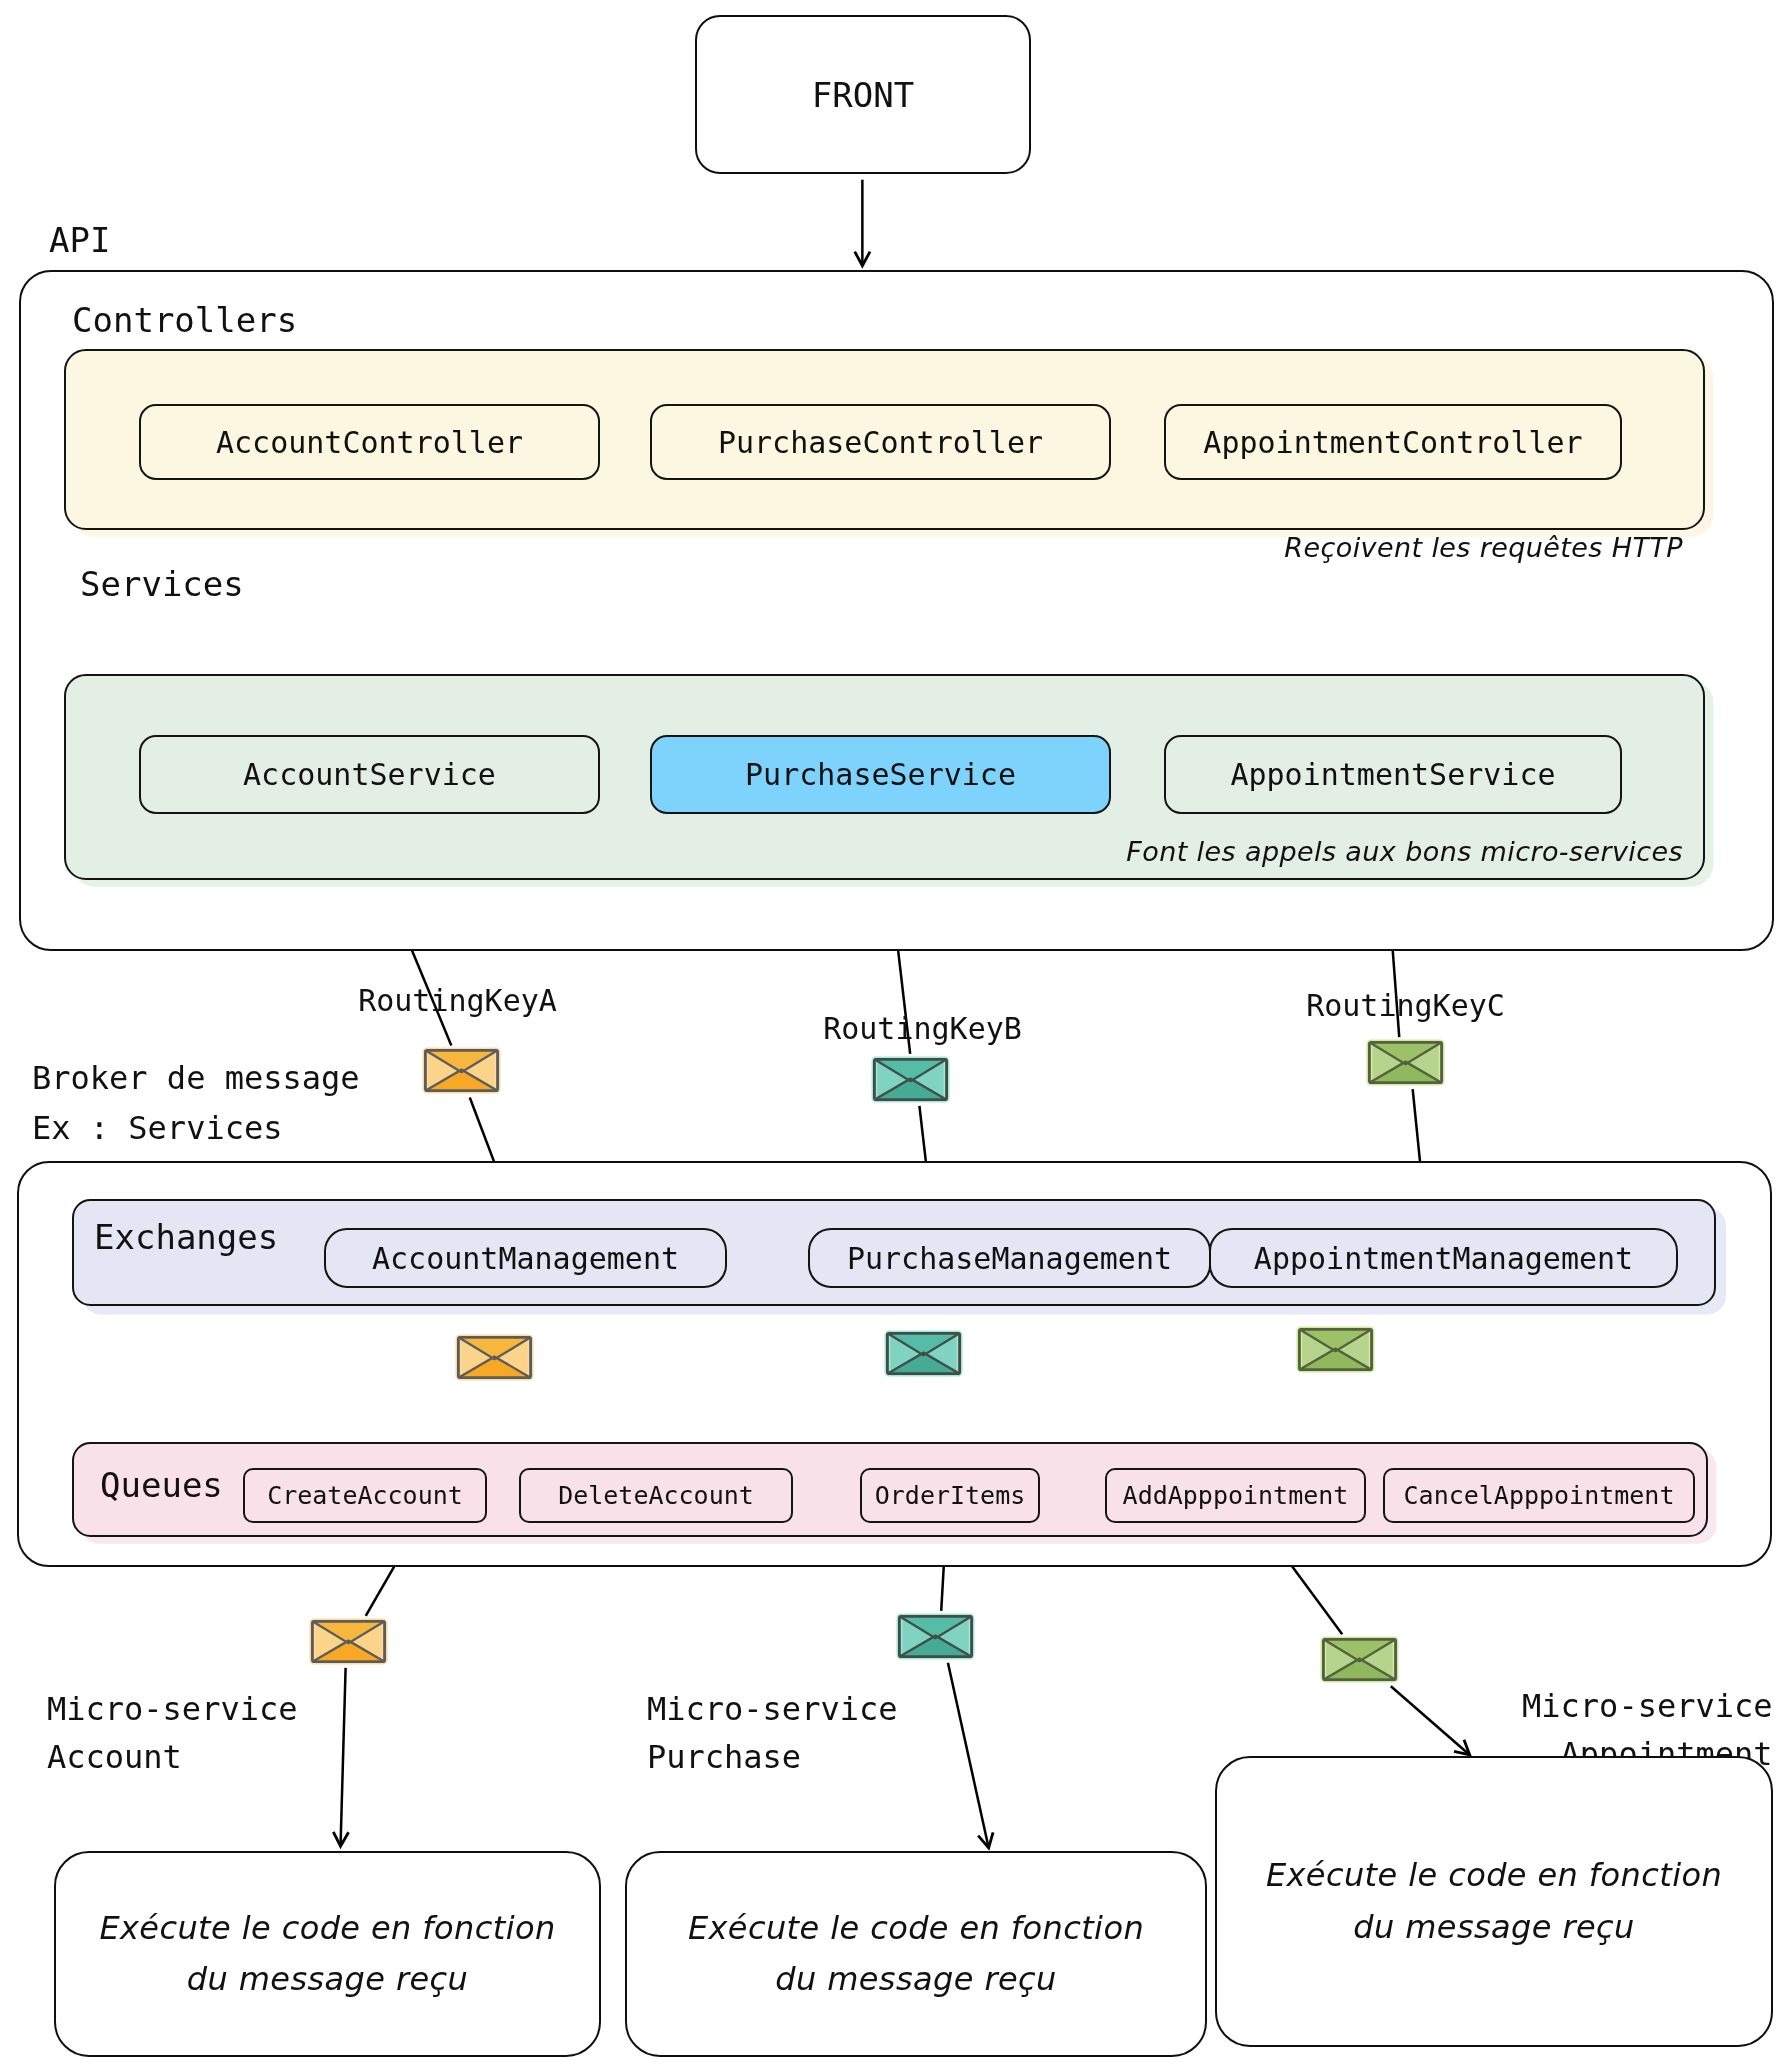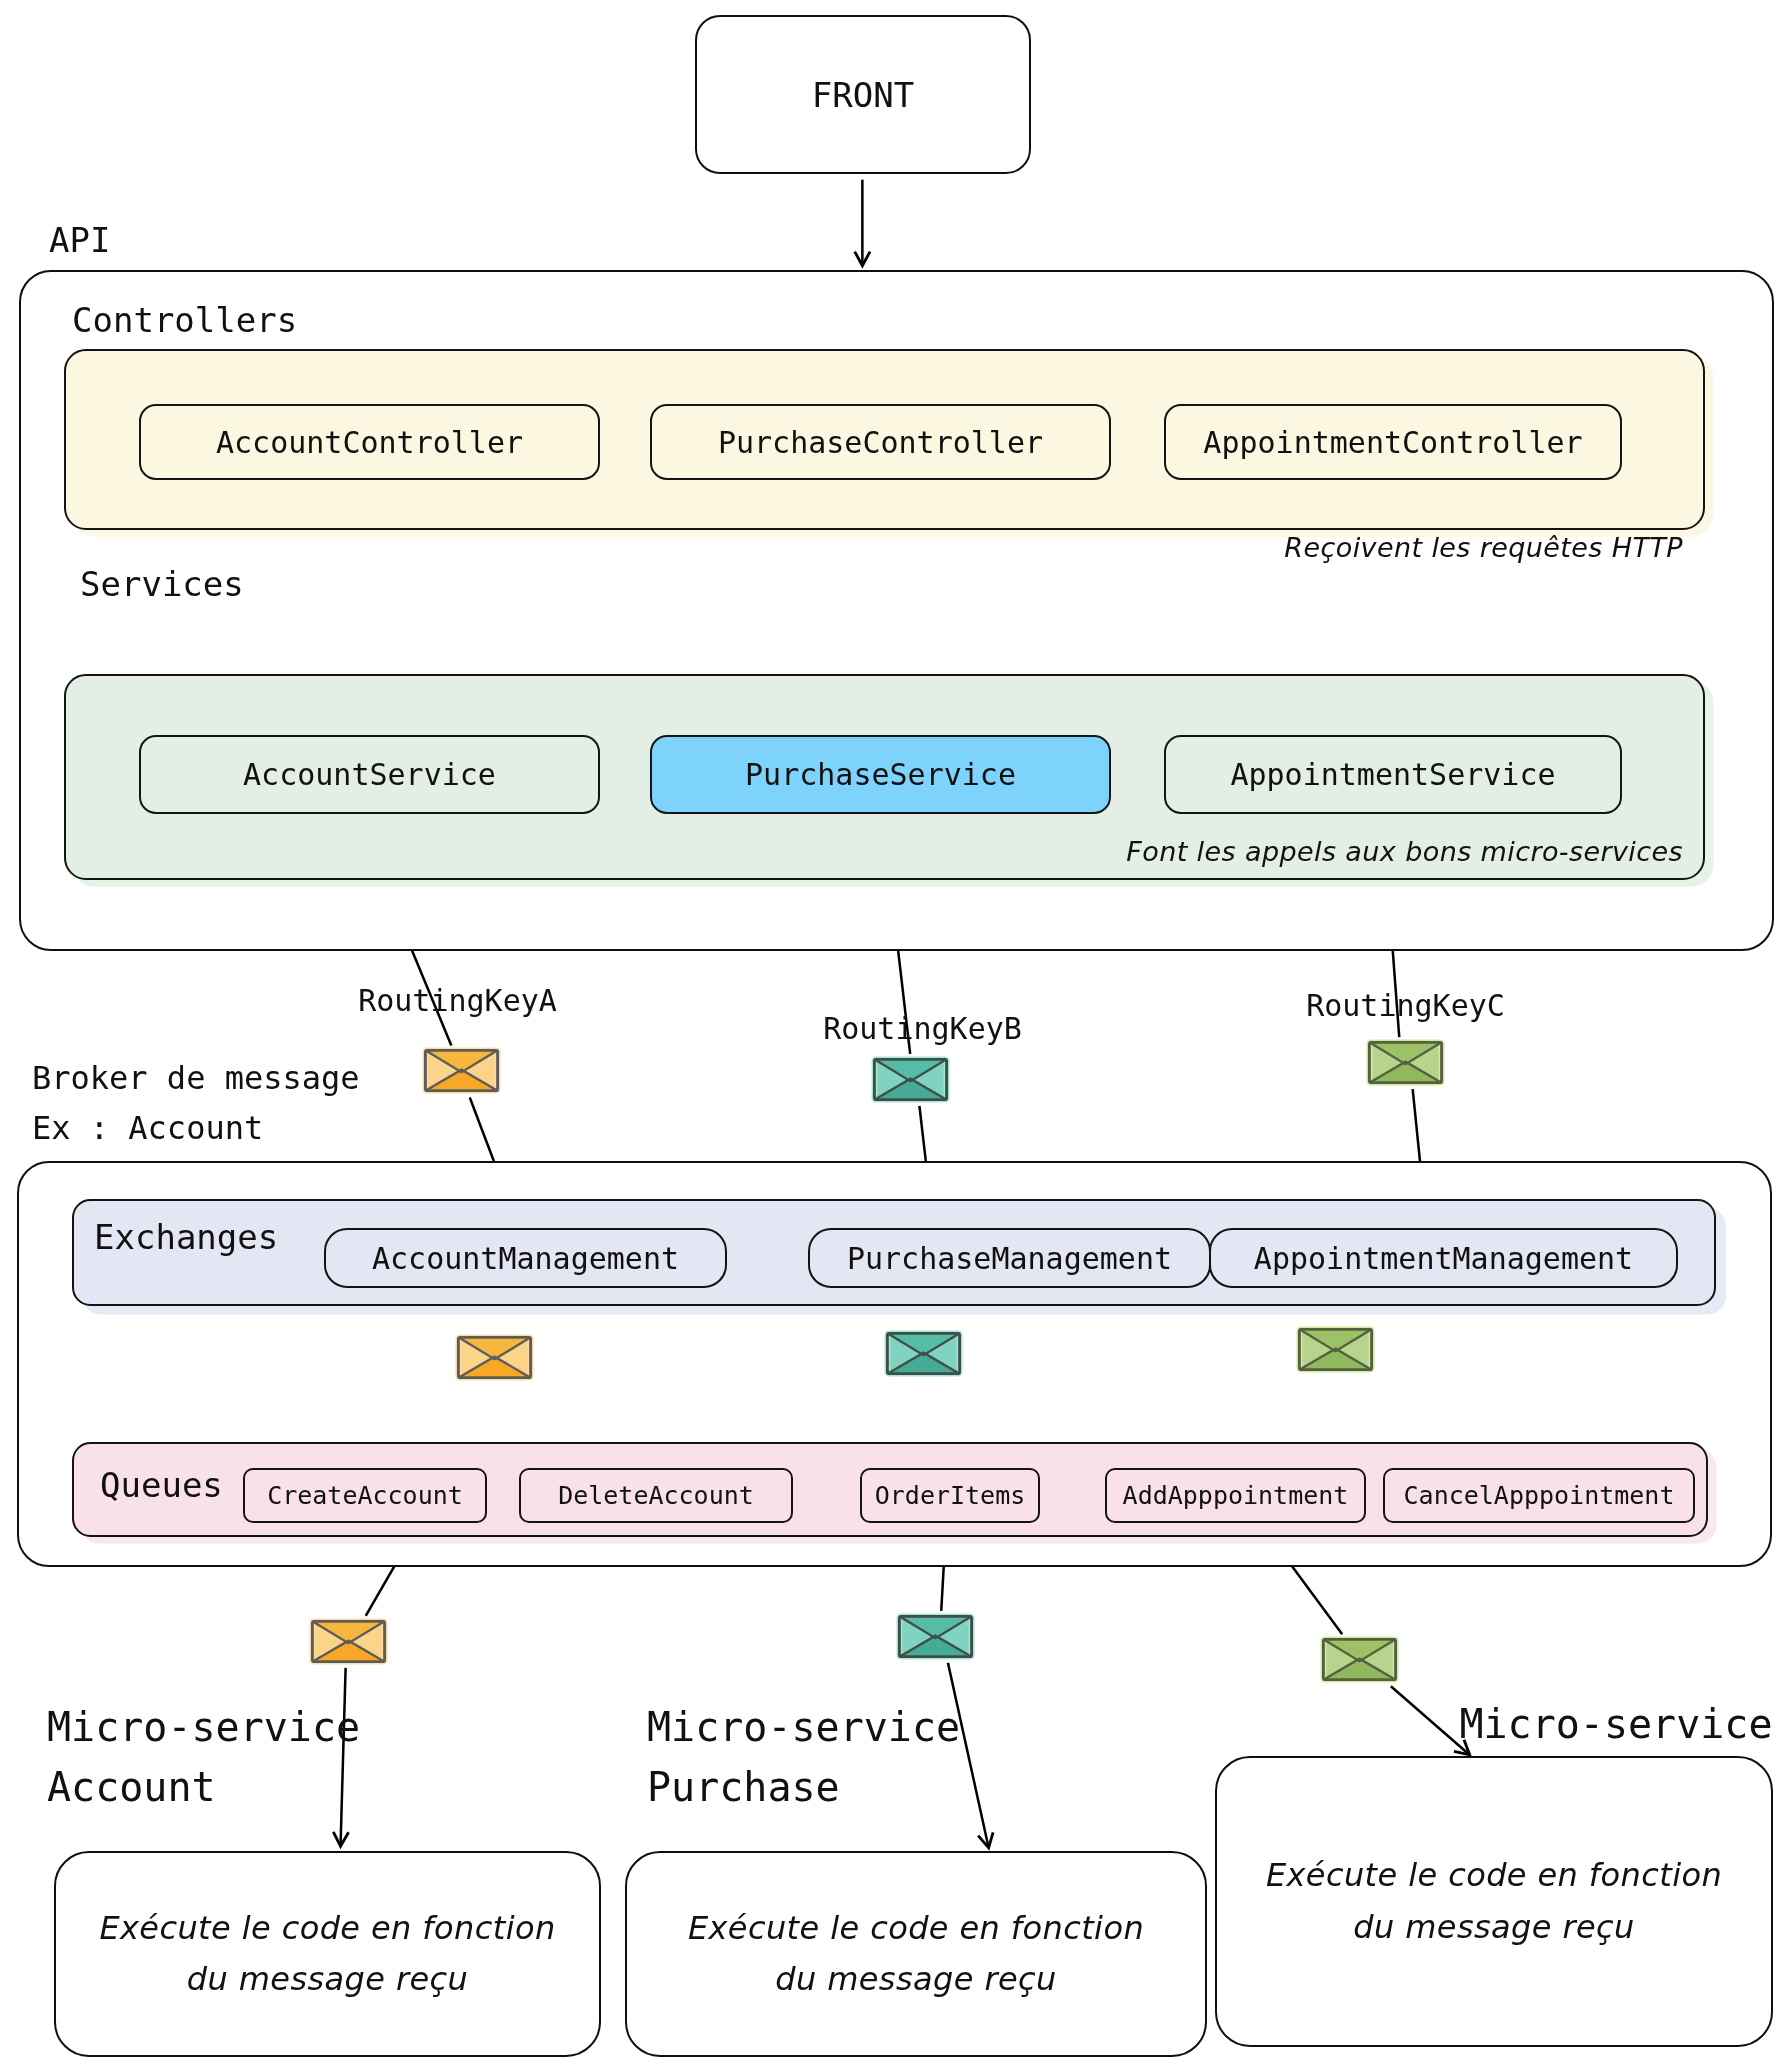--- a/index.html
+++ b/index.html
@@ -25,21 +25,21 @@
                   box-shadow:10px 8.4px 0 0 rgba(214,219,240,.6);}
   #queues-band{left:72px;top:1442px;width:1636px;height:95px;border-radius:18.5px;
                box-shadow:8.4px 6.7px 0 0 rgba(244,210,226,.5);}
   .ctrl-pill{top:404px;height:76px;border-radius:17px;font-size:30px;}
   .svc-pill{top:735px;height:79px;border-radius:17px;font-size:30px;}
   .exch-pill{top:1228px;height:60px;border-radius:23px;font-size:30px;}
   .q-pill{top:1468px;height:55px;border-radius:10px;font-size:25px;}
   .section-label{font-size:34px;}
   .note{font-size:27px;text-align:right;}
   .rk-label{font-size:30px;text-align:center;}
-  .ms-title{font-size:40px;line-height:1.5;white-space:nowrap;margin-top:12px;}
+  .ms-title{font-size:32px;line-height:1.5;white-space:nowrap;}
   .ms-box{border-radius:35px;display:flex;align-items:center;justify-content:center;text-align:center;}
   .ms-body{font-size:32px;line-height:1.6;max-width:86%;}
   #lines{position:absolute;left:0;top:0;z-index:1;}
   .band,.pill,.box,.label,.env{z-index:2;}
 </style>
 </head>
 <body>
 
 <div id="canvas">
 
@@ -117,21 +117,21 @@
       <svg viewBox="0 0 94 56">
         <rect x="4" y="4" width="86" height="48" fill="#b6d48c" stroke="#d2e9a4" stroke-width="7" rx="2"></rect>
         <path d="M4,52 L47,27 L90,52 Z" fill="#8fb95c"></path>
         <path d="M4,4 L47,30 L90,4 Z" fill="#9cc167"></path>
         <rect x="4" y="4" width="86" height="48" fill="none" stroke="#55603f" stroke-width="3.4" rx="2"></rect>
         <path d="M4,4 L47,30 L90,4 M4,52 L47,27 L90,52" fill="none" stroke="#55603f" stroke-width="2.8"></path>
       </svg>
     </div>
 
   <div class="label" style="left:32px;top:1059px;font-size:32px;">Broker de message</div>
-  <div class="label" style="left:32px;top:1109px;font-size:32px;">Ex : Account</div>
+  <div class="label" style="left:32px;top:1109px;font-size:32px;">Ex : Services</div>
   <div id="broker-box" class="box"></div>
 
   <div id="exchanges-band" class="band" style="background: rgb(228, 231, 243);"></div>
   <div class="label section-label" style="left:94px;top:1217px;">Exchanges</div>
   <div class="pill exch-pill" style="left: 324px; width: 403px; background: rgb(228, 231, 243);">AccountManagement</div>
   <div class="pill exch-pill" style="left: 764px; width: 403px; background: rgb(228, 231, 243); margin-left: 44px;">PurchaseManagement</div>
   <div class="pill exch-pill" style="left: 1209px; width: 469px; background: rgb(228, 231, 243);">AppointmentManagement</div>
 
   <div class="env" style="left:455px;top:1334px;">
       <svg viewBox="0 0 94 56">

